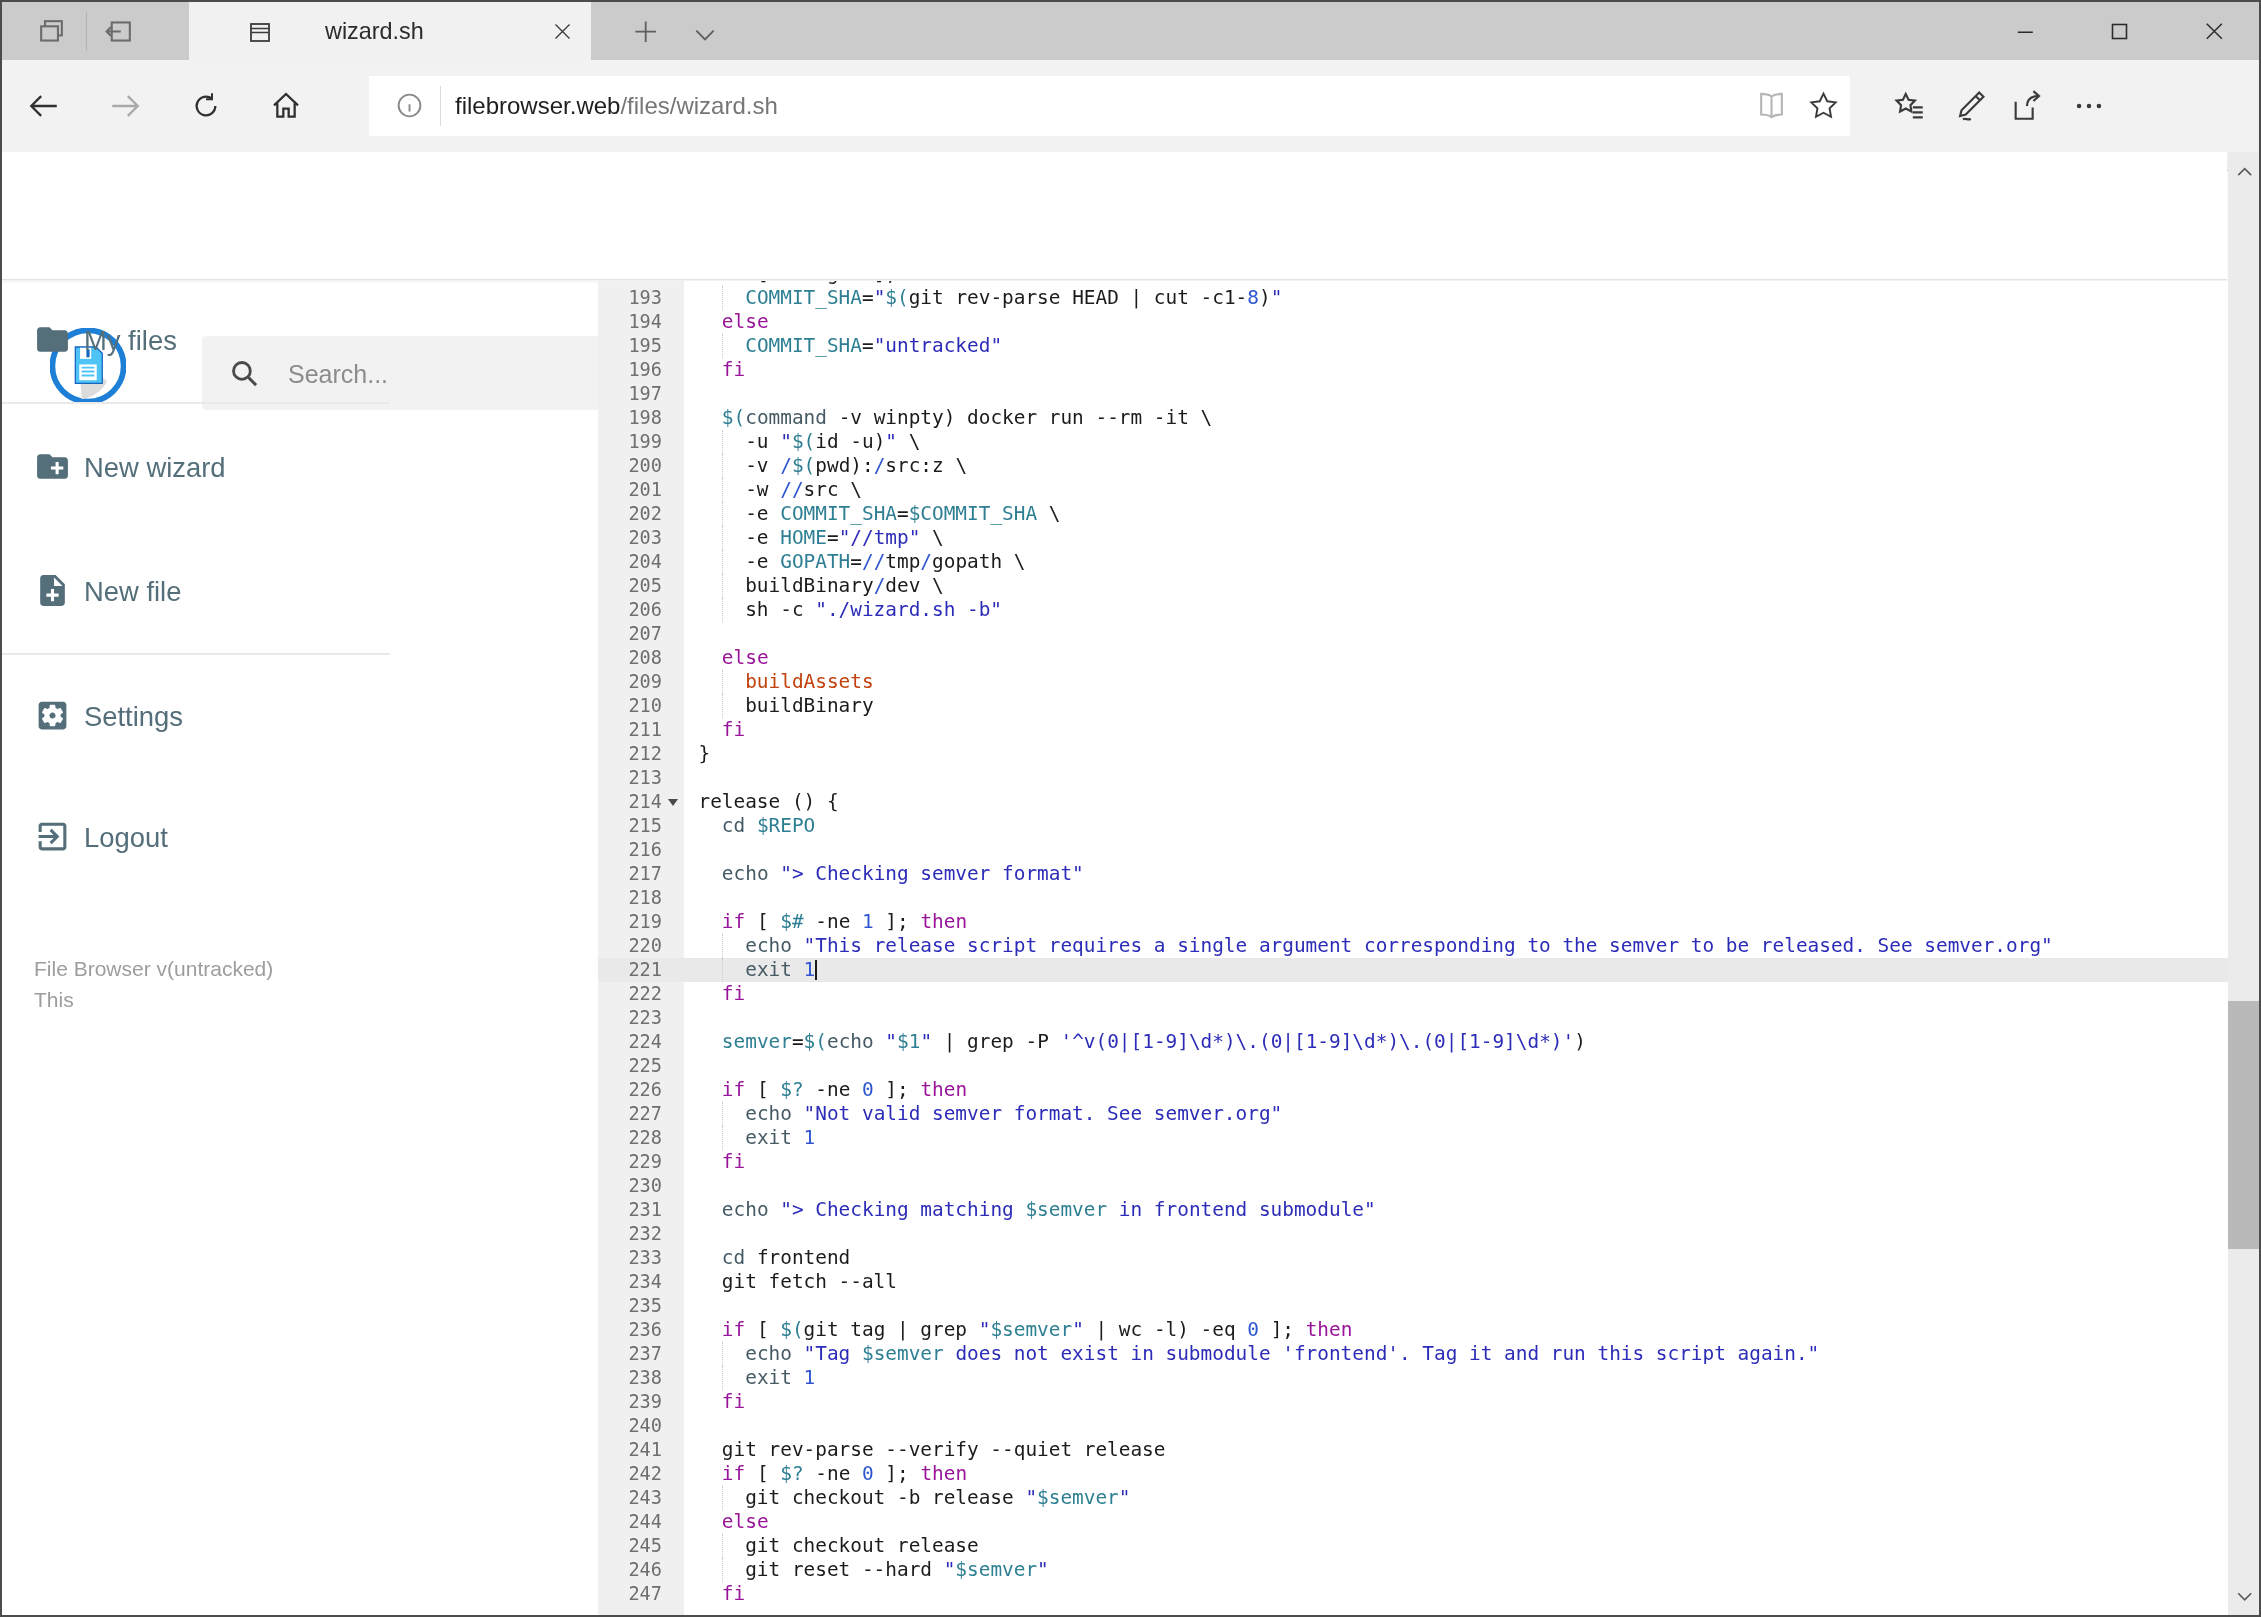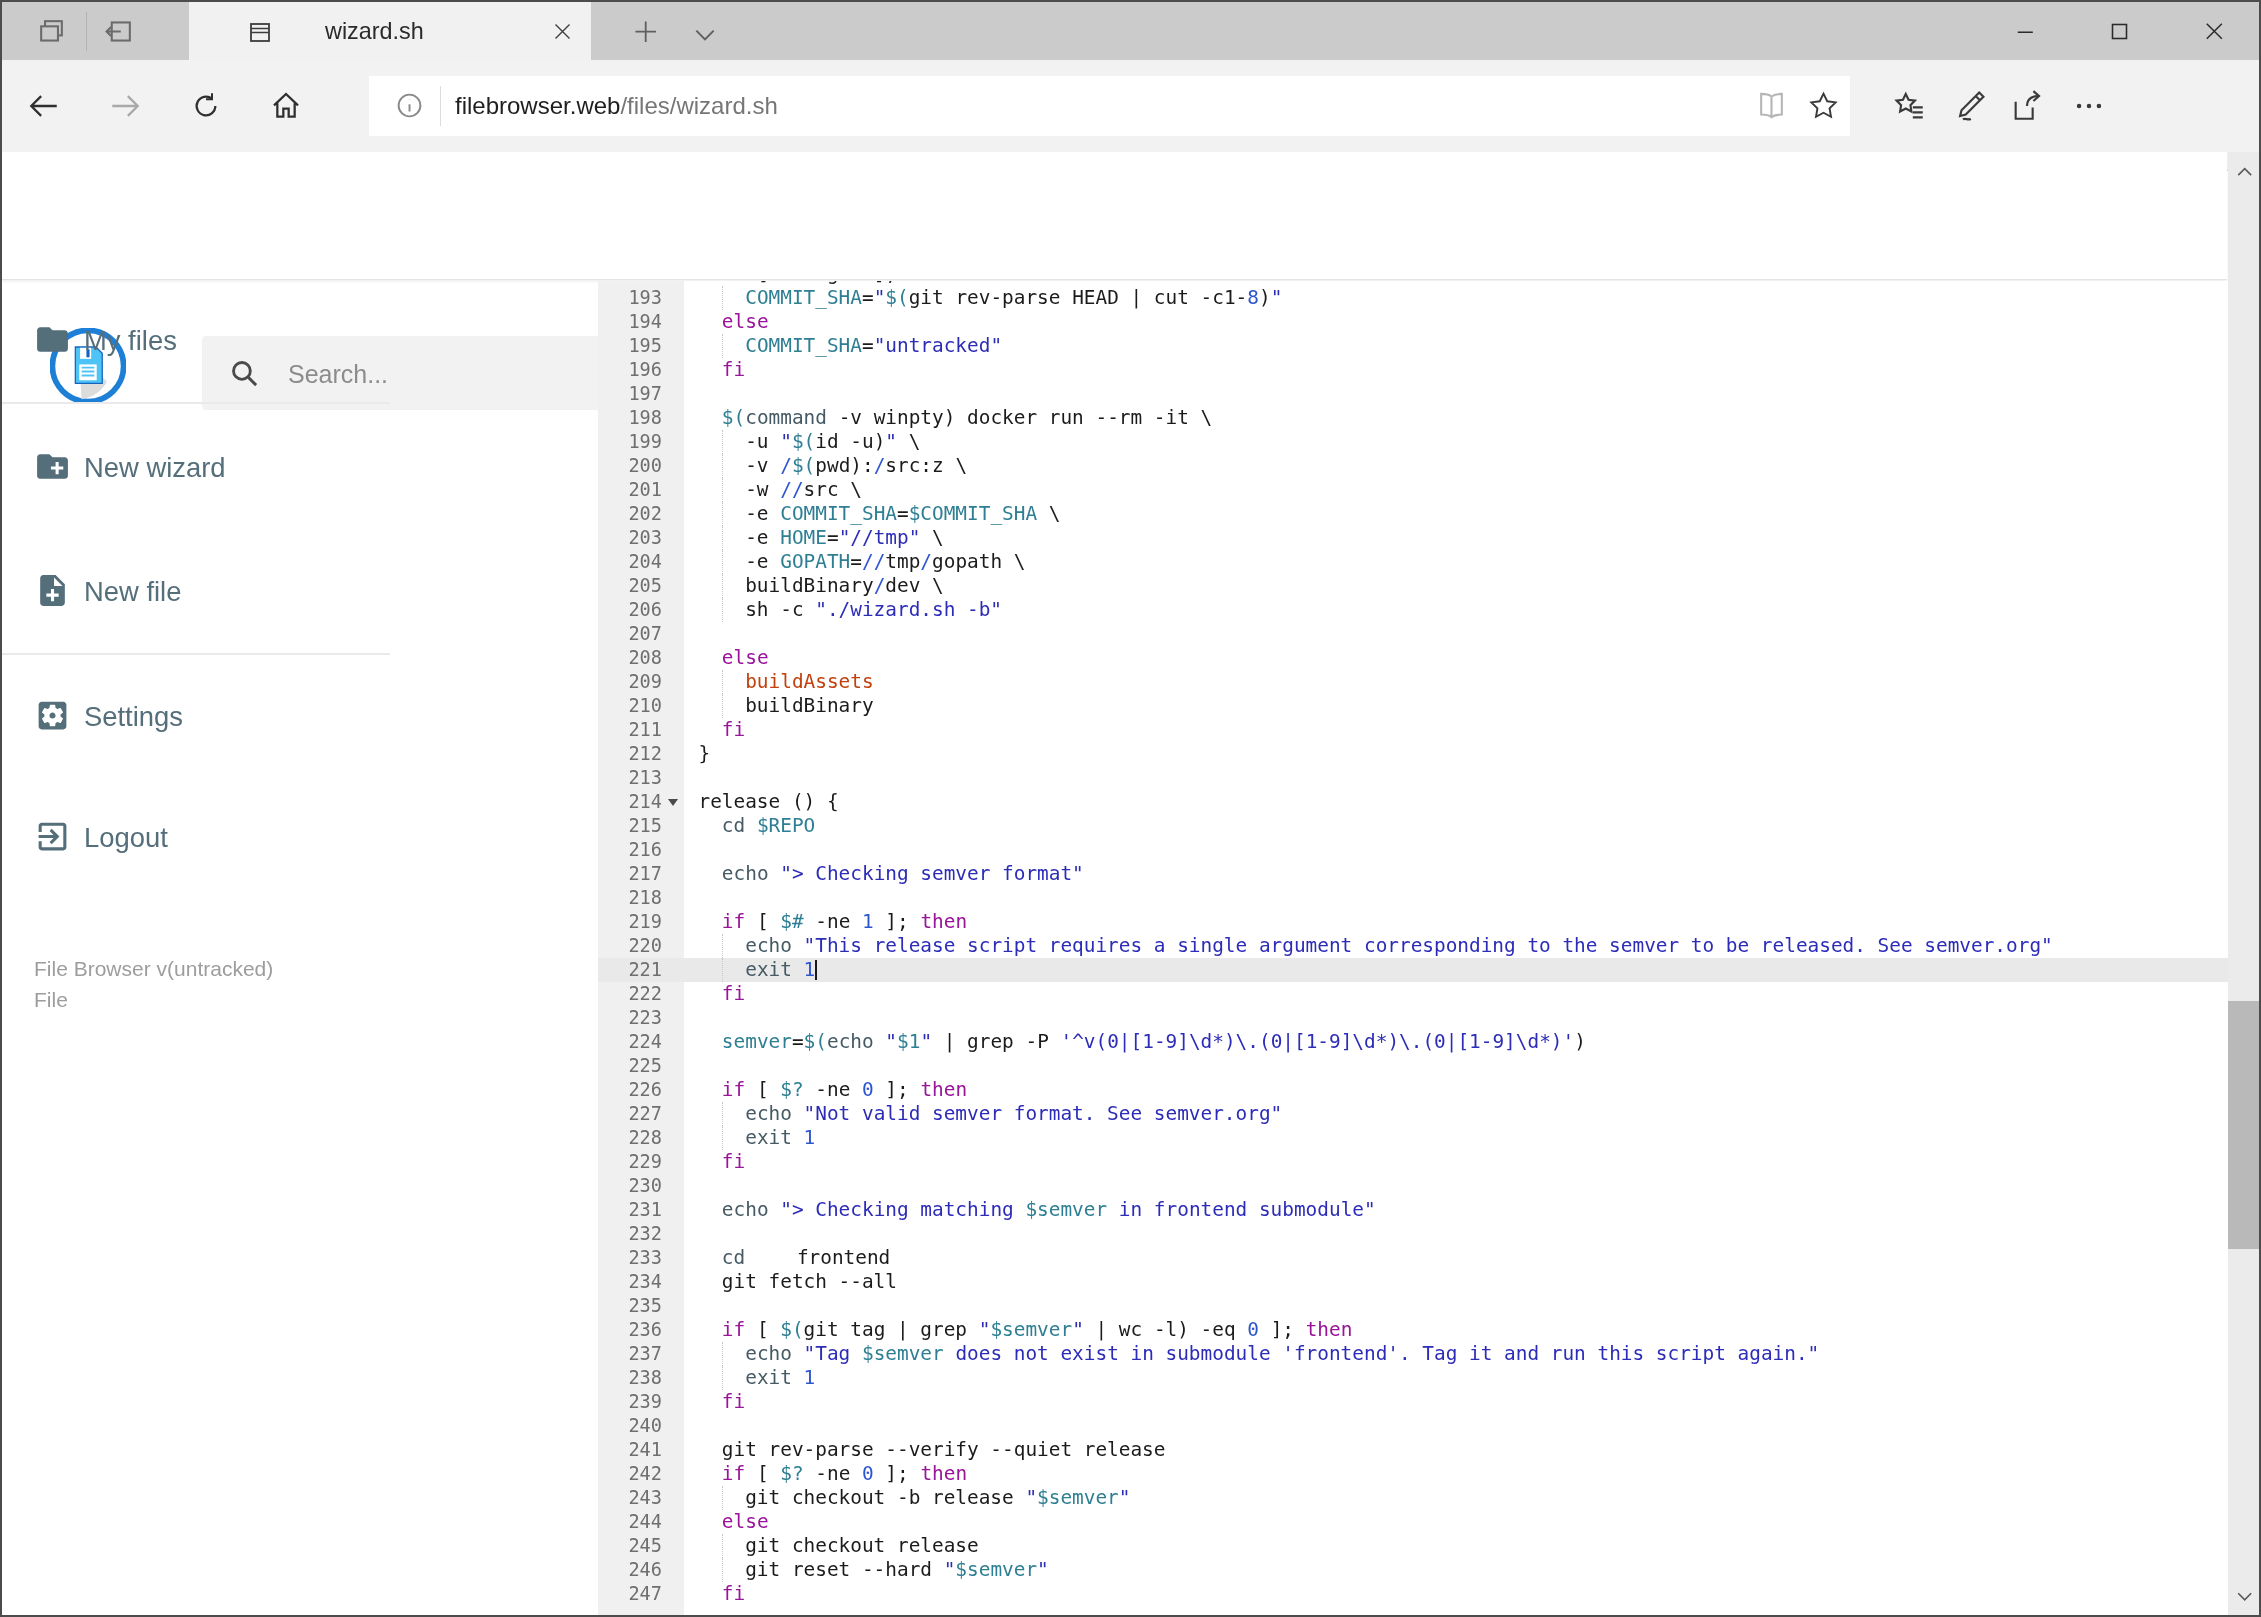--- a/index.html
+++ b/index.html
@@ -247,21 +247,21 @@
             <path d="M19 9h-4V3H9v6H5l7 7 7-7zM5 18v2h14v-2H5z" fill="#546e7a"></path>
           </svg></div>
         <div class="tbicon" style="left: 2122px;"><svg width="36" height="36" viewBox="0 0 24 24">
             <path d="M12 2C6.48 2 2 6.48 2 12s4.48 10 10 10 10-4.48 10-10S17.52 2 12 2zm1 15h-2v-6h2v6zm0-8h-2V7h2v2z" fill="#546e7a"></path>
           </svg></div>
       </div>
   </div>
 
   <div id="sidebar">
     <div class="side-foot" style="top:951px;">File Browser v(untracked)</div>
-    <div class="side-foot" style="top:982px;">File</div>
+    <div class="side-foot" style="top:982px;">This</div>
   <div class="side-item" style="top: 300px;">
         <svg width="37" height="37" viewBox="0 0 24 24">
           <path d="M10 4H4c-1.1 0-1.99.9-1.99 2L2 18c0 1.1.9 2 2 2h16c1.1 0 2-.9 2-2V8c0-1.1-.9-2-2-2h-8l-2-2z" fill="#546e7a"></path>
         </svg>
         <span class="lbl">My files</span>
       </div>
       <div class="side-div" style="top: 400px;"></div>
       <div class="side-item" style="top: 427px;">
         <svg width="37" height="37" viewBox="0 0 24 24">
           <path d="M20 6h-8l-2-2H4c-1.1 0-1.99.9-1.99 2L2 18c0 1.1.9 2 2 2h16c1.1 0 2-.9 2-2V8c0-1.1-.9-2-2-2zm-1 8h-3v3h-2v-3h-3v-2h3V9h2v3h3v2z" fill="#546e7a"></path>
@@ -451,21 +451,21 @@
         <div class="row">
           <div class="gut">231</div>
           <div class="cod"><span style="color: rgb(27, 27, 27);">  </span><span style="color: rgb(69, 90, 100);">echo</span><span style="color: rgb(27, 27, 27);"> </span><span style="color: rgb(44, 44, 184);">"&gt; Checking matching </span><span style="color: rgb(46, 127, 147);">$semver</span><span style="color: rgb(44, 44, 184);"> in frontend submodule"</span></div>
         </div>
         <div class="row">
           <div class="gut">232</div>
           <div class="cod"></div>
         </div>
         <div class="row">
           <div class="gut">233</div>
-          <div class="cod"><span style="color: rgb(27, 27, 27);">  </span><span style="color: rgb(69, 90, 100);">cd</span><span style="color: rgb(27, 27, 27); margin-left: 40px;"> frontend</span></div>
+          <div class="cod"><span style="color: rgb(27, 27, 27);">  </span><span style="color: rgb(69, 90, 100);">cd</span><span style="color: rgb(27, 27, 27);"> frontend</span></div>
         </div>
         <div class="row">
           <div class="gut">234</div>
           <div class="cod"><span style="color: rgb(27, 27, 27);">  git fetch --all</span></div>
         </div>
         <div class="row">
           <div class="gut">235</div>
           <div class="cod"></div>
         </div>
         <div class="row">

